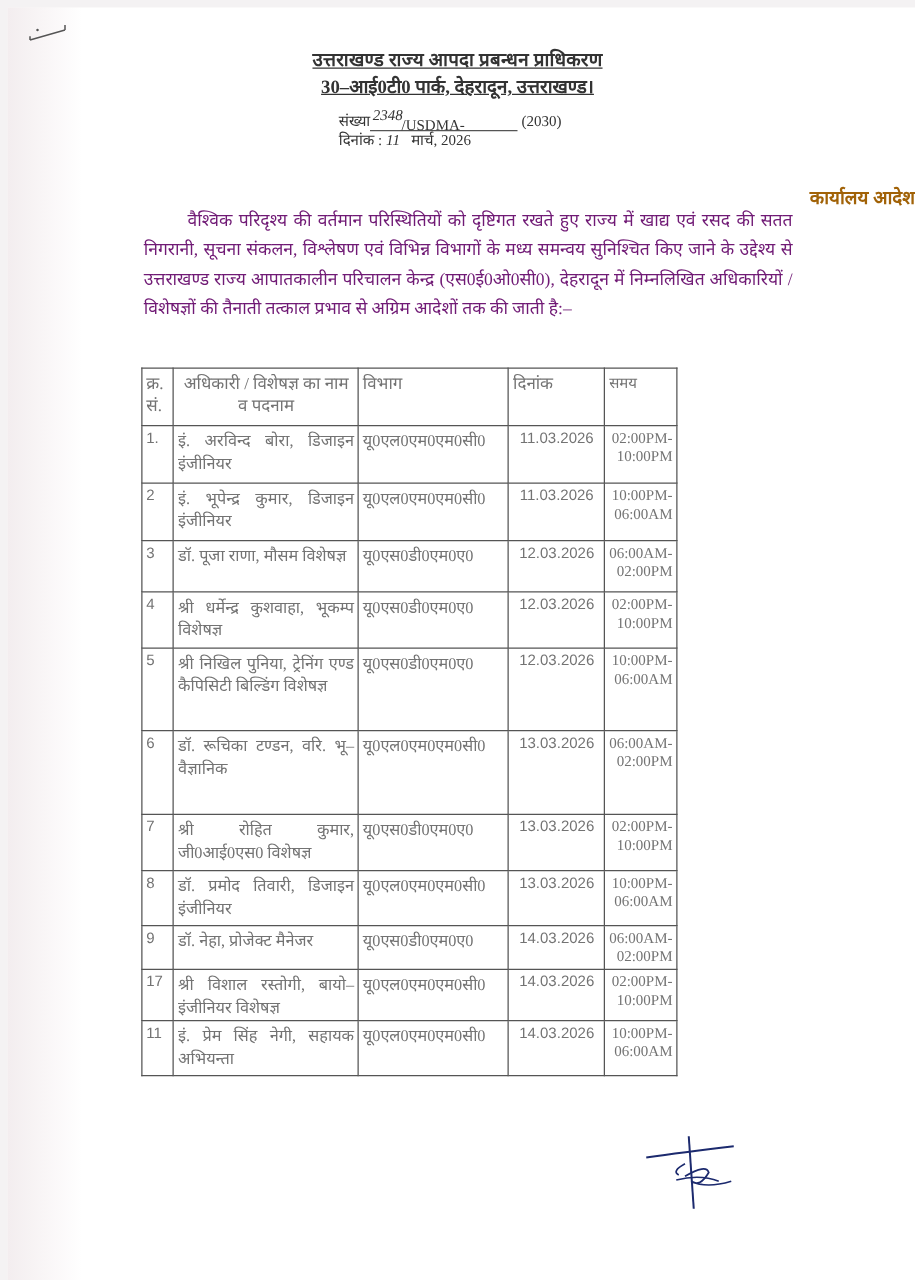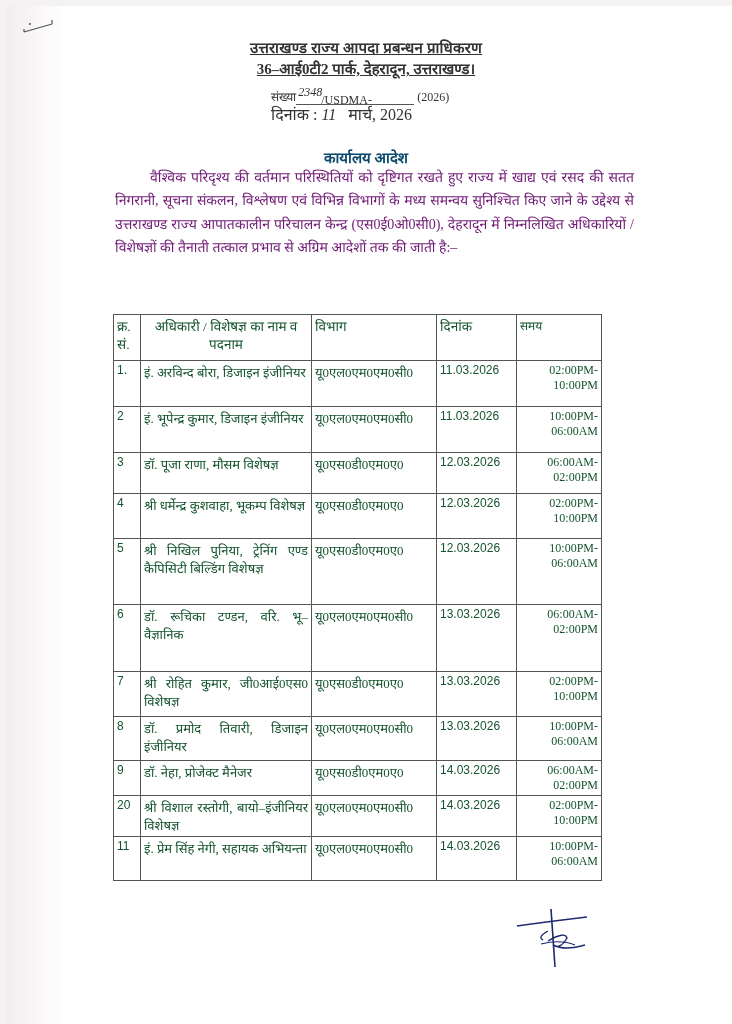--- a/index.html
+++ b/index.html
@@ -18,62 +18,62 @@
     background: linear-gradient(to right, rgba(235,225,228,0.6), rgba(255,255,255,0));
   }
   .mark-corner { position: absolute; left: 20px; top: 18px; width: 40px; height: 20px; }
   .hdr { position: absolute; left: 0; width: 732px; text-align: center; text-decoration: underline; }
   .h1 { top: 37px; font-size: 15px; font-weight: bold; letter-spacing: 0.2px; color: #333; }
   .h2 { top: 58px; font-size: 15px; font-weight: bold; color: #333; }
   .ref { position: absolute; top: 88px; left: 271px; font-size: 12px; color: #333; }
   .ref .line { display: inline-block; width: 118px; border-bottom: 1px solid #555; height: 12px; vertical-align: bottom; position: relative; }
   .ref .hand { position: absolute; left: 2px; top: -7px; font-size: 12px; color: #333; font-style: italic; }
   .ref .usdma { position: absolute; left: 25px; top: 1px; }
-  .date { position: absolute; top: 103px; left: 271px; font-size: 16px; color: #333; }
-  .title { position: absolute; top: 147px; left: 0; width: 732px; text-align: center; font-size: 15px; font-weight: bold; color: #0c4a6e; }
+  .date { position: absolute; top: 103px; left: 271px; font-size: 12px; color: #333; }
+  .title { position: absolute; top: 147px; left: 0; width: 732px; text-align: right; font-size: 15px; font-weight: bold; color: #a16207; }
   .para {
     position: absolute; left: 115px; top: 166px; width: 519px;
     font-size: 14px; line-height: 23.4px; text-align: justify; text-indent: 35px; color: #701a75;
   }
   table.roster {
-    position: absolute; left: 113px; top: 314px; width: 489px;
-    border-collapse: collapse; font-size: 13px; color: #14532d;
+    position: absolute; left: 113px; top: 294px; width: 429px;
+    border-collapse: collapse; font-size: 13px; color: #737373;
   }
   table.roster td, table.roster th {
     border: 1px solid #555; vertical-align: top; padding: 2px 3px;
     font-weight: normal;
   }
   table.roster th { text-align: left; font-size: 13.5px; }
   .c-sn { width: 20px; }
   .c-name { width: 164px; text-align: justify; }
   .c-dept { width: 118px; }
-  .c-date { width: 73px; text-align: left; font-family: "Liberation Sans", sans-serif; font-size: 12px; }
+  .c-date { width: 73px; text-align: center; font-family: "Liberation Sans", sans-serif; font-size: 12px; }
   .c-time { text-align: right; font-size: 12px; }
   td.c-sn { font-family: "Liberation Sans", sans-serif; font-size: 12px; padding-top: 5px; }
   td.c-date { padding-top: 6px; }
   td.c-time { padding-top: 5px; }
   .sig { position: absolute; left: 515px; top: 905px; width: 100px; height: 70px; }
 </style>
 </head>
 <body>
 
 <div class="page"></div>
 <div class="shade"></div>
 
 <svg class="mark-corner" viewBox="0 0 40 20">
   <path d="M4 14 L32 6 M32 6 L32 2 M4 14 L4 11" stroke="#555" stroke-width="1.2" fill="none"></path>
   <circle cx="10" cy="6" r="1" fill="#555"></circle>
 </svg>
 
 <div class="hdr h1">उत्तराखण्ड राज्य आपदा प्रबन्धन प्राधिकरण</div>
-<div class="hdr h2">36–आई0टी2 पार्क, देहरादून, उत्तराखण्ड।</div>
+<div class="hdr h2">30–आई0टी0 पार्क, देहरादून, उत्तराखण्ड।</div>
 
 <div class="ref">
   <span>संख्या</span><span class="line"><span class="hand">2348</span><span class="usdma">/USDMA-</span></span>
-  <span>(2026)</span>
+  <span>(2030)</span>
 </div>
 
 <div class="date">
   <span>दिनांक :</span>
   <span style="font-style:italic;">11</span>&nbsp;&nbsp;
   <span>मार्च, 2026</span>
 </div>
 
 <div class="title">कार्यालय आदेश</div>
 <div class="para">वैश्विक परिदृश्य की वर्तमान परिस्थितियों को दृष्टिगत रखते हुए राज्य में खाद्य एवं रसद की सतत निगरानी, सूचना संकलन, विश्लेषण एवं विभिन्न विभागों के मध्य समन्वय सुनिश्चित किए जाने के उद्देश्य से उत्तराखण्ड राज्य आपातकालीन परिचालन केन्द्र (एस0ई0ओ0सी0), देहरादून में निम्नलिखित अधिकारियों / विशेषज्ञों की तैनाती तत्काल प्रभाव से अग्रिम आदेशों तक की जाती है:–</div>
@@ -146,21 +146,21 @@
         <td class="c-time">10:00PM-06:00AM</td>
       </tr>
       <tr style="height: 26px;">
         <td class="c-sn">9</td>
         <td class="c-name">डॉ. नेहा, प्रोजेक्ट मैनेजर</td>
         <td class="c-dept">यू0एस0डी0एम0ए0</td>
         <td class="c-date">14.03.2026</td>
         <td class="c-time">06:00AM-02:00PM</td>
       </tr>
       <tr style="height: 41px;">
-        <td class="c-sn">20</td>
+        <td class="c-sn">17</td>
         <td class="c-name">श्री विशाल रस्तोगी, बायो–इंजीनियर विशेषज्ञ</td>
         <td class="c-dept">यू0एल0एम0एम0सी0</td>
         <td class="c-date">14.03.2026</td>
         <td class="c-time">02:00PM-10:00PM</td>
       </tr>
       <tr style="height: 44px;">
         <td class="c-sn">11</td>
         <td class="c-name">इं. प्रेम सिंह नेगी, सहायक अभियन्ता</td>
         <td class="c-dept">यू0एल0एम0एम0सी0</td>
         <td class="c-date">14.03.2026</td>

